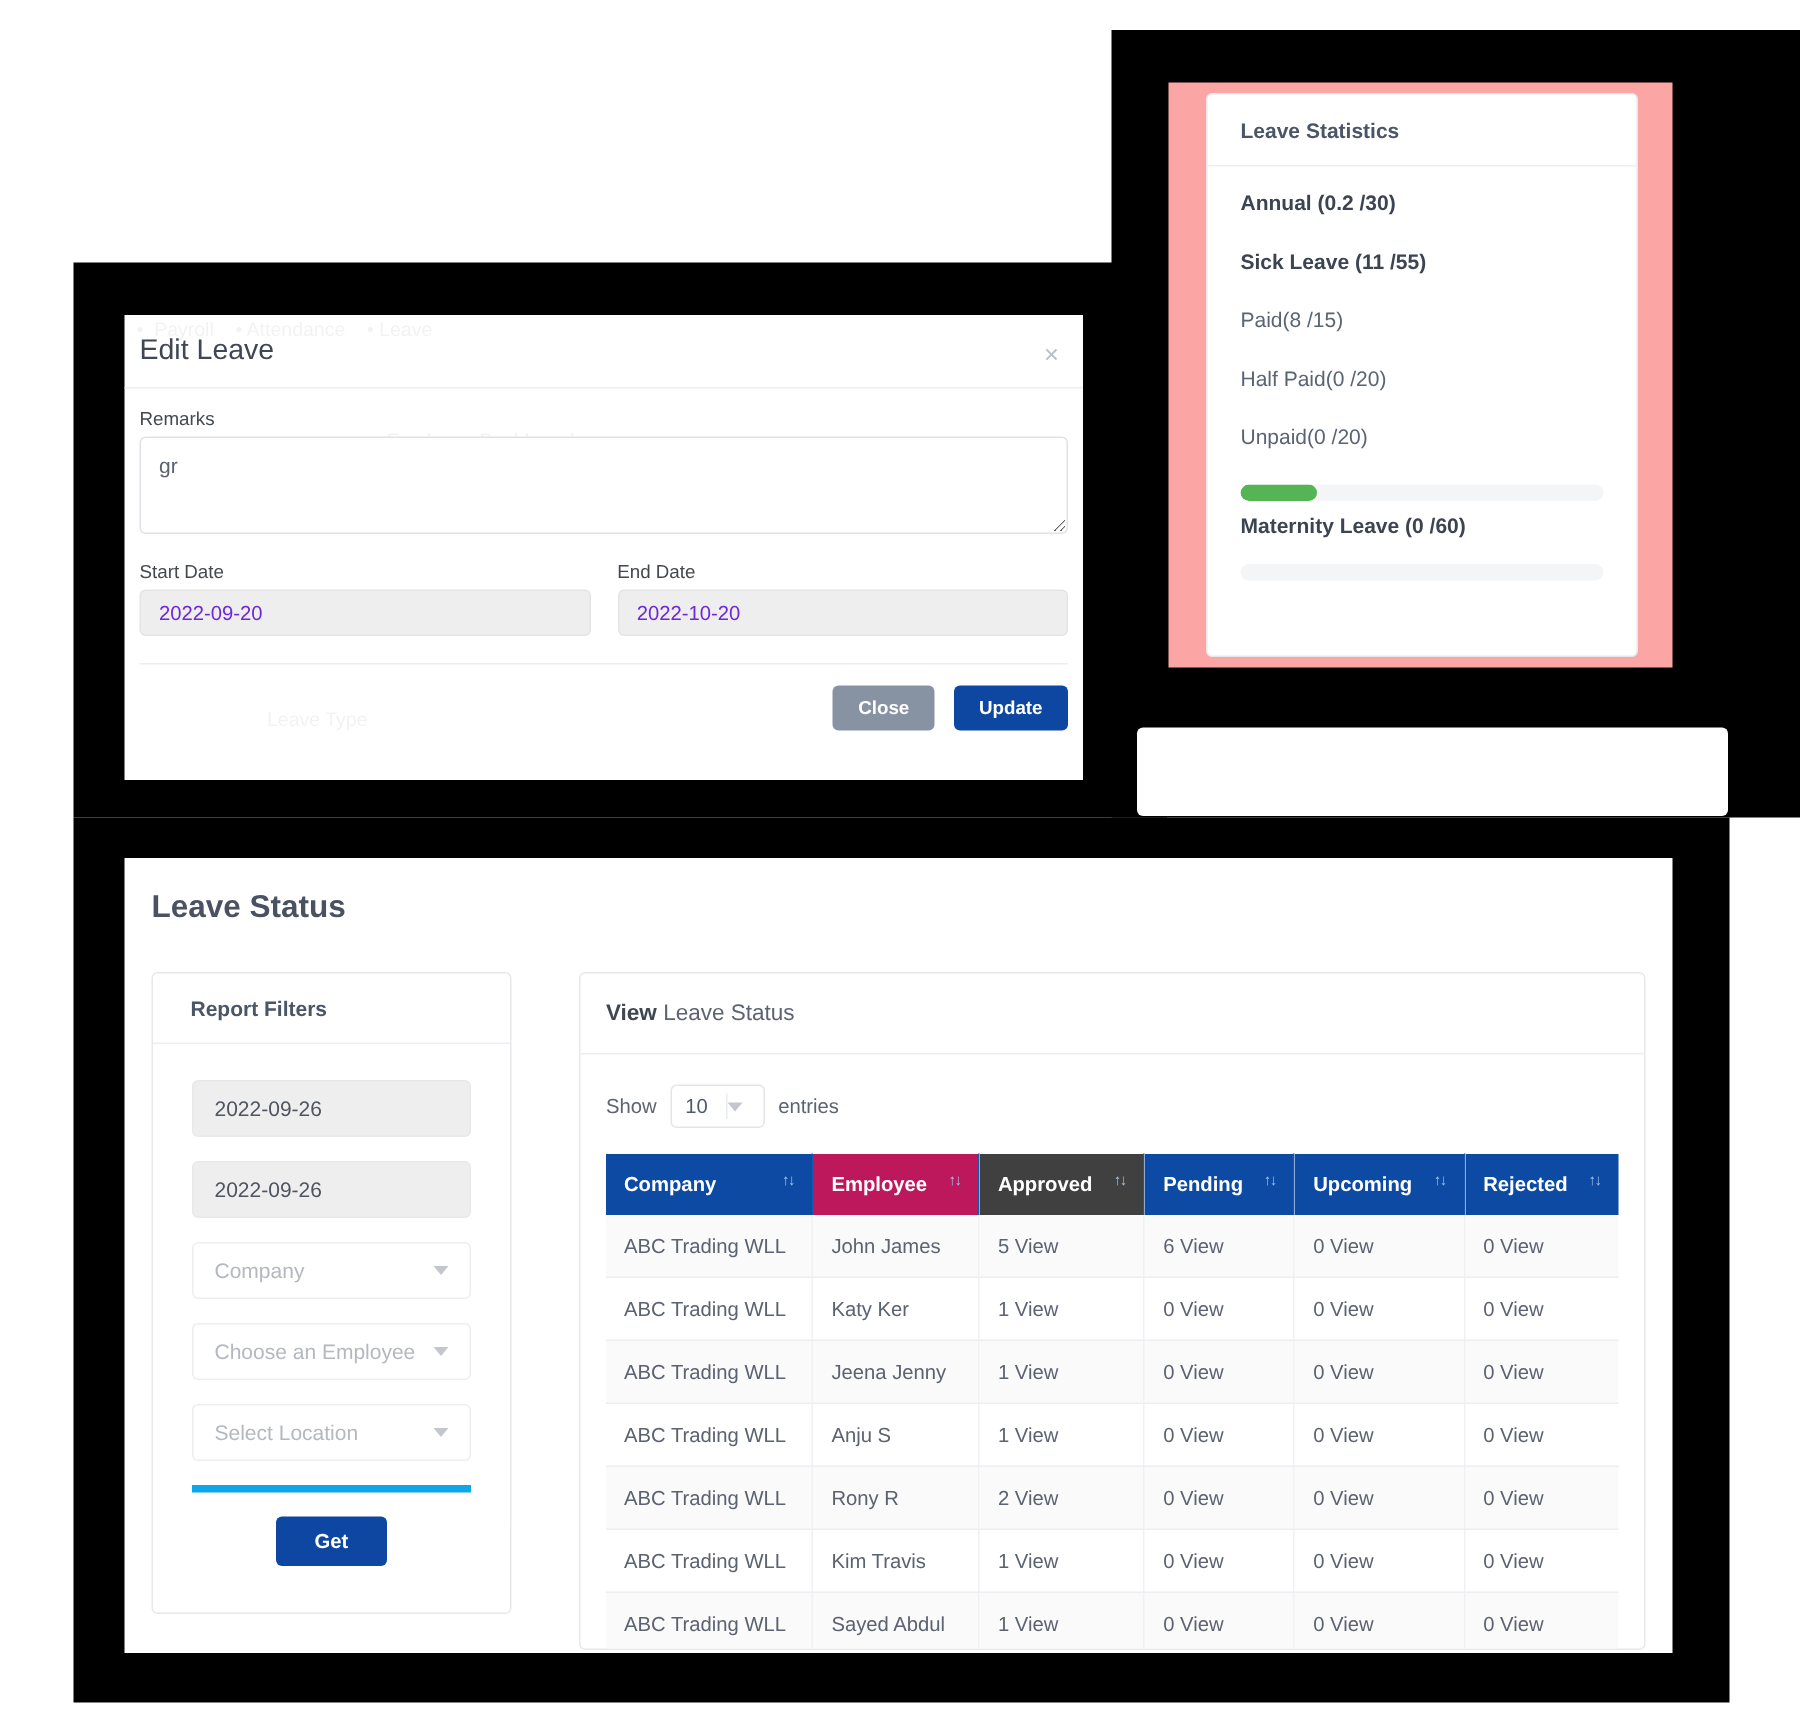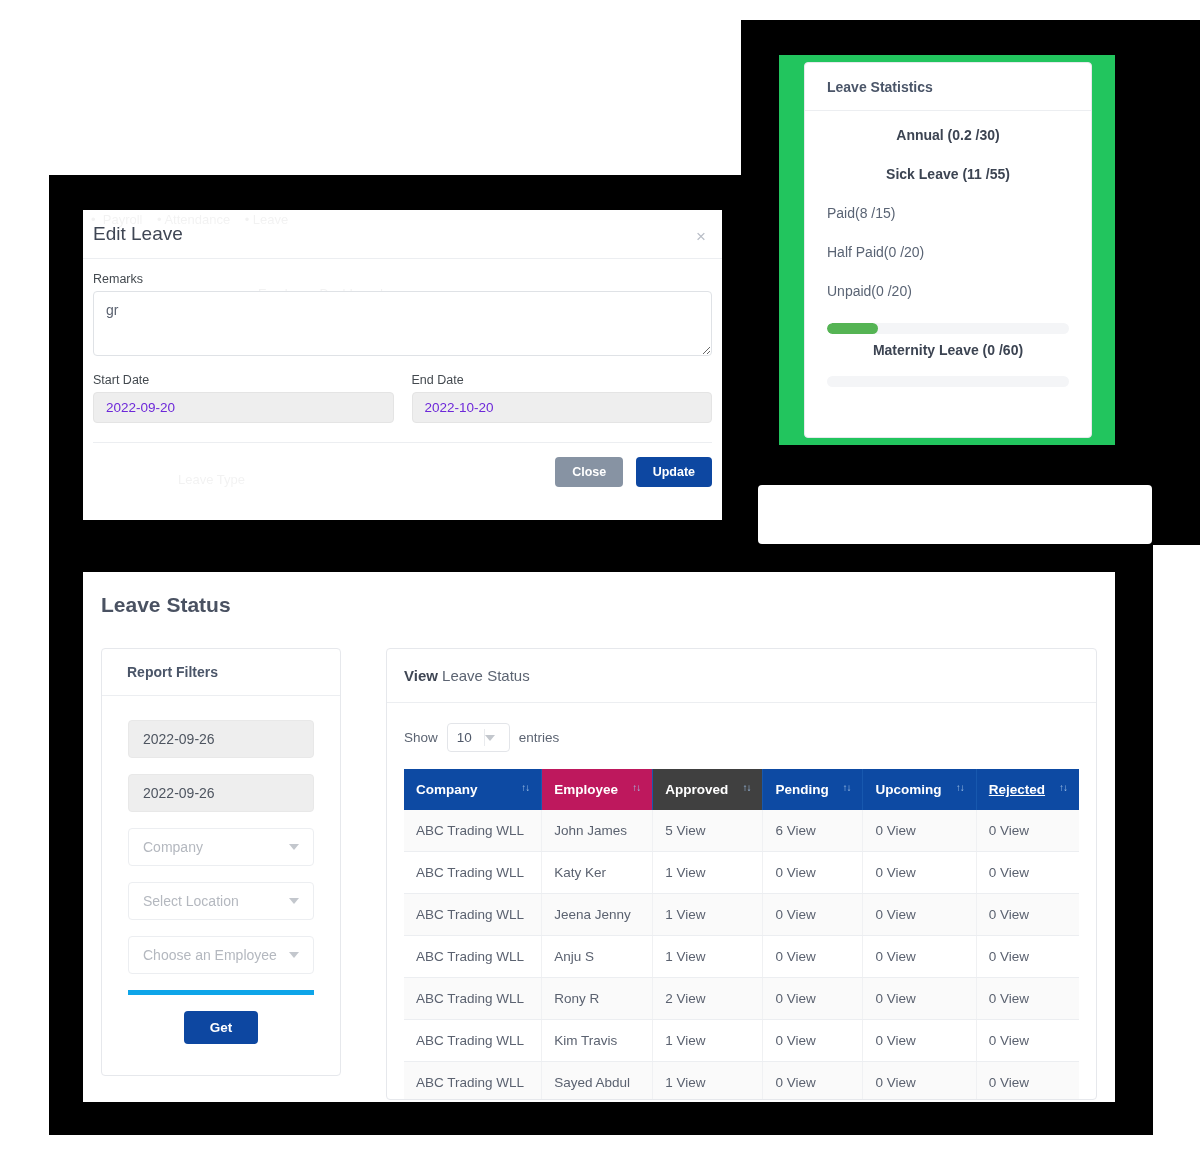--- a/index.html
+++ b/index.html
@@ -19,28 +19,28 @@
   .card {
     position:absolute; background:#fff;
     border:1px solid #e6e8ec; border-radius:4px;
   }
   .card-head {
     border-bottom:1px solid #eceef1;
     font-weight:bold; color:#4a5568;
   }
 
   
-  #stats-panel { position:absolute; left:779px; top:55px; width:336px; height:390px; background:#22c55e; }
+  #stats-panel { position:absolute; left:779px; top:55px; width:336px; height:390px; background:#fca5a5; }
   #stats-card { position:absolute; left:25px; top:7px; width:288px; height:376px; }
   #stats-card .card-head {
     height:48px; line-height:48px; padding:0 22px; font-size:14px;
   }
   .stats-body { padding:17px 22px 0 22px; }
   .stat-line { font-size:14px; line-height:1; margin-bottom:25px; color:#5a6474; }
-  .stat-line.bold { font-weight:bold; color:#3c4452;text-align:center; }
+  .stat-line.bold { font-weight:bold; color:#3c4452; }
   .bar-track {
     height:11px; border-radius:6px; background:#f4f5f7; width:100%;
     margin:0 0 9px 0; position:relative; overflow:hidden;
   }
   .bar-fill { position:absolute; left:0; top:0; bottom:0; border-radius:6px; }
 
   
   #modal { position:absolute; left:83px; top:210px; width:639px; height:310px; background:#fff; }
   #modal-ghost {
     position:absolute; left:0; top:0; right:0; bottom:0;
@@ -127,21 +127,21 @@
   #search-input {
     width:156px; height:29px; border:1px solid #dfe2e6; border-radius:4px;
     padding:0 8px; font-size:13px; font-family:"Liberation Sans", sans-serif; outline:none;
   }
   table { border-collapse:collapse; width:calc(100% - 34px); margin:17px 17px 0 17px; }
   thead th {
     background:#0d4aa3; color:#fff; font-size:13.5px; font-weight:bold;
     text-align:left; padding:13px 12px; white-space:nowrap;
     border-right:1px solid #1758ae; cursor:pointer; position:relative;
   }
-  thead th:last-child { border-right:none;text-decoration:underline; }
+  thead th:last-child { border-right:none; }
   .sort-ico { float:right; font-size:10px; color:#9fc0e6; letter-spacing:-1px; margin-left:10px; }
   tbody td {
     font-size:13.5px; color:#5b6270; padding:13px 12px;
     border-bottom:1px solid #eceef1; border-right:1px solid #f0f1f3; white-space:nowrap;
   }
   tbody td:last-child { border-right:none; }
   tbody tr:nth-child(odd) td { background:#fafafa; }
   tbody tr:nth-child(even) td { background:#ffffff; }
 </style>
 </head>
@@ -211,25 +211,25 @@
     <div class="card" id="filters-card">
       <div class="card-head">Report Filters</div>
       <div class="filters-body">
         <input class="filter-date" value="2022-09-26" style="">
         <input class="filter-date" value="2022-09-26" style="">
         <div class="filter-select">
           <span>Company</span>
           <i class="caret"></i>
         </div>
         <div class="filter-select">
+          <span>Choose an Employee</span>
+          <i class="caret"></i>
+        </div>
+        <div class="filter-select">
           <span>Select Location</span>
-          <i class="caret"></i>
-        </div>
-        <div class="filter-select">
-          <span>Choose an Employee</span>
           <i class="caret"></i>
         </div>
         <div id="get-wrap">
           <button class="btn" id="btn-get">Get</button>
         </div>
       </div>
     </div>
 
     <div class="card" id="table-card">
       <div class="card-head">

